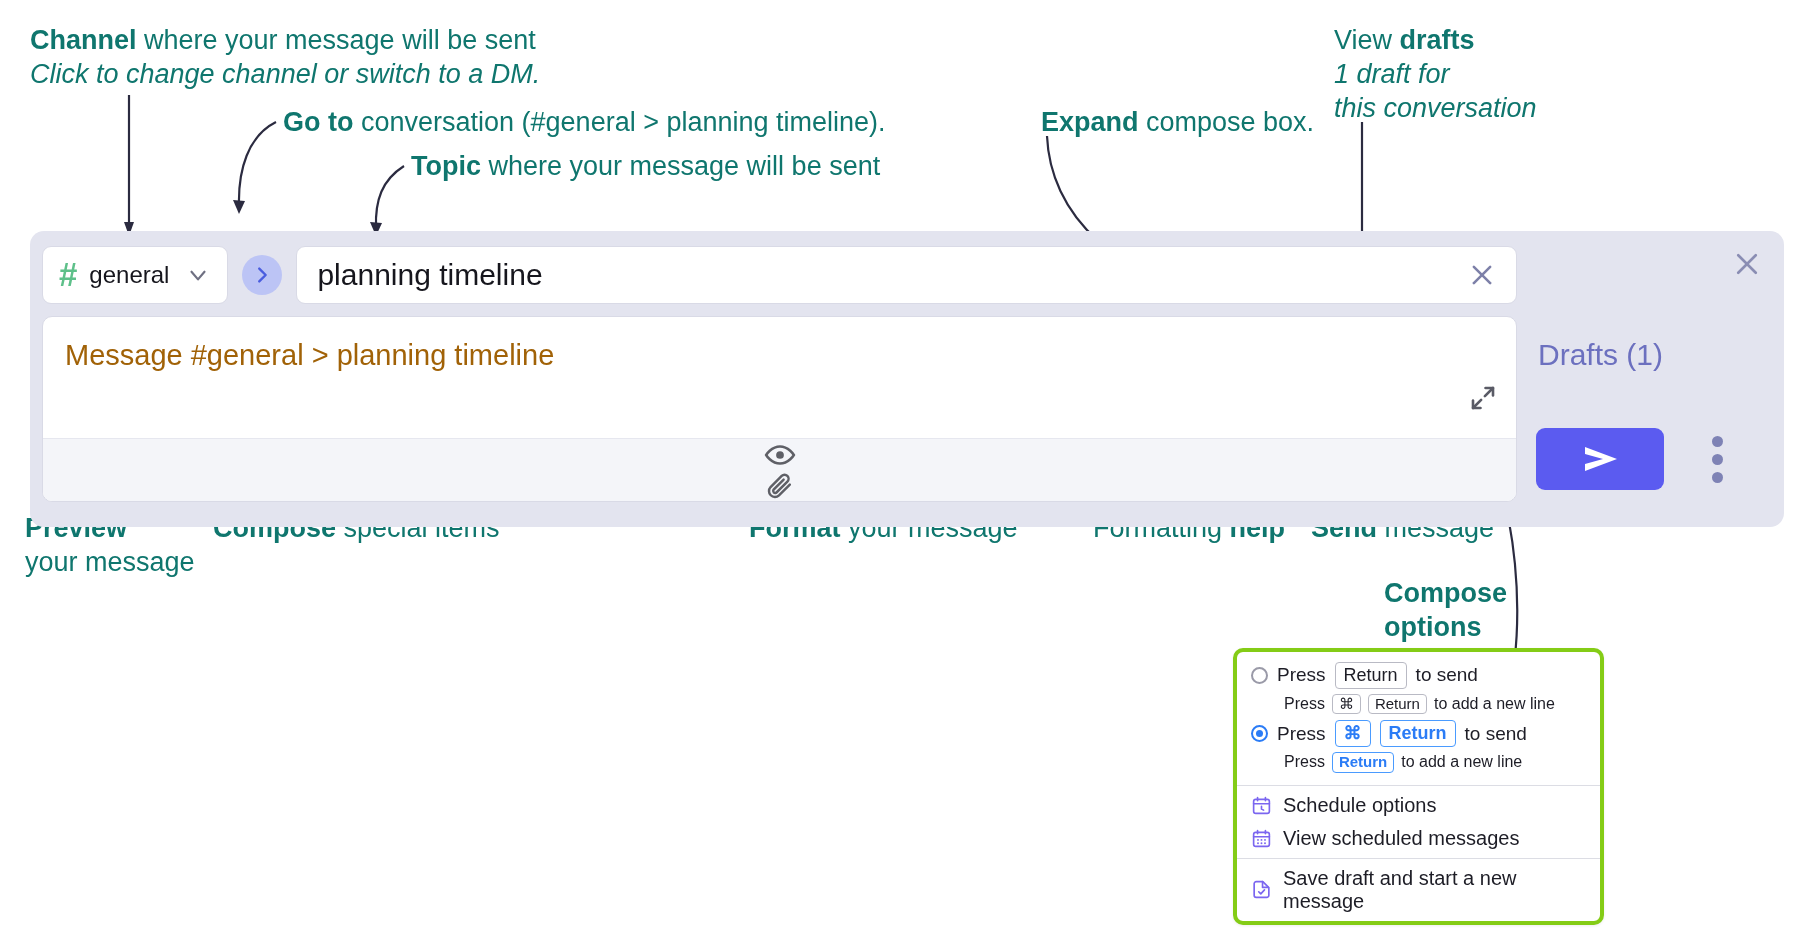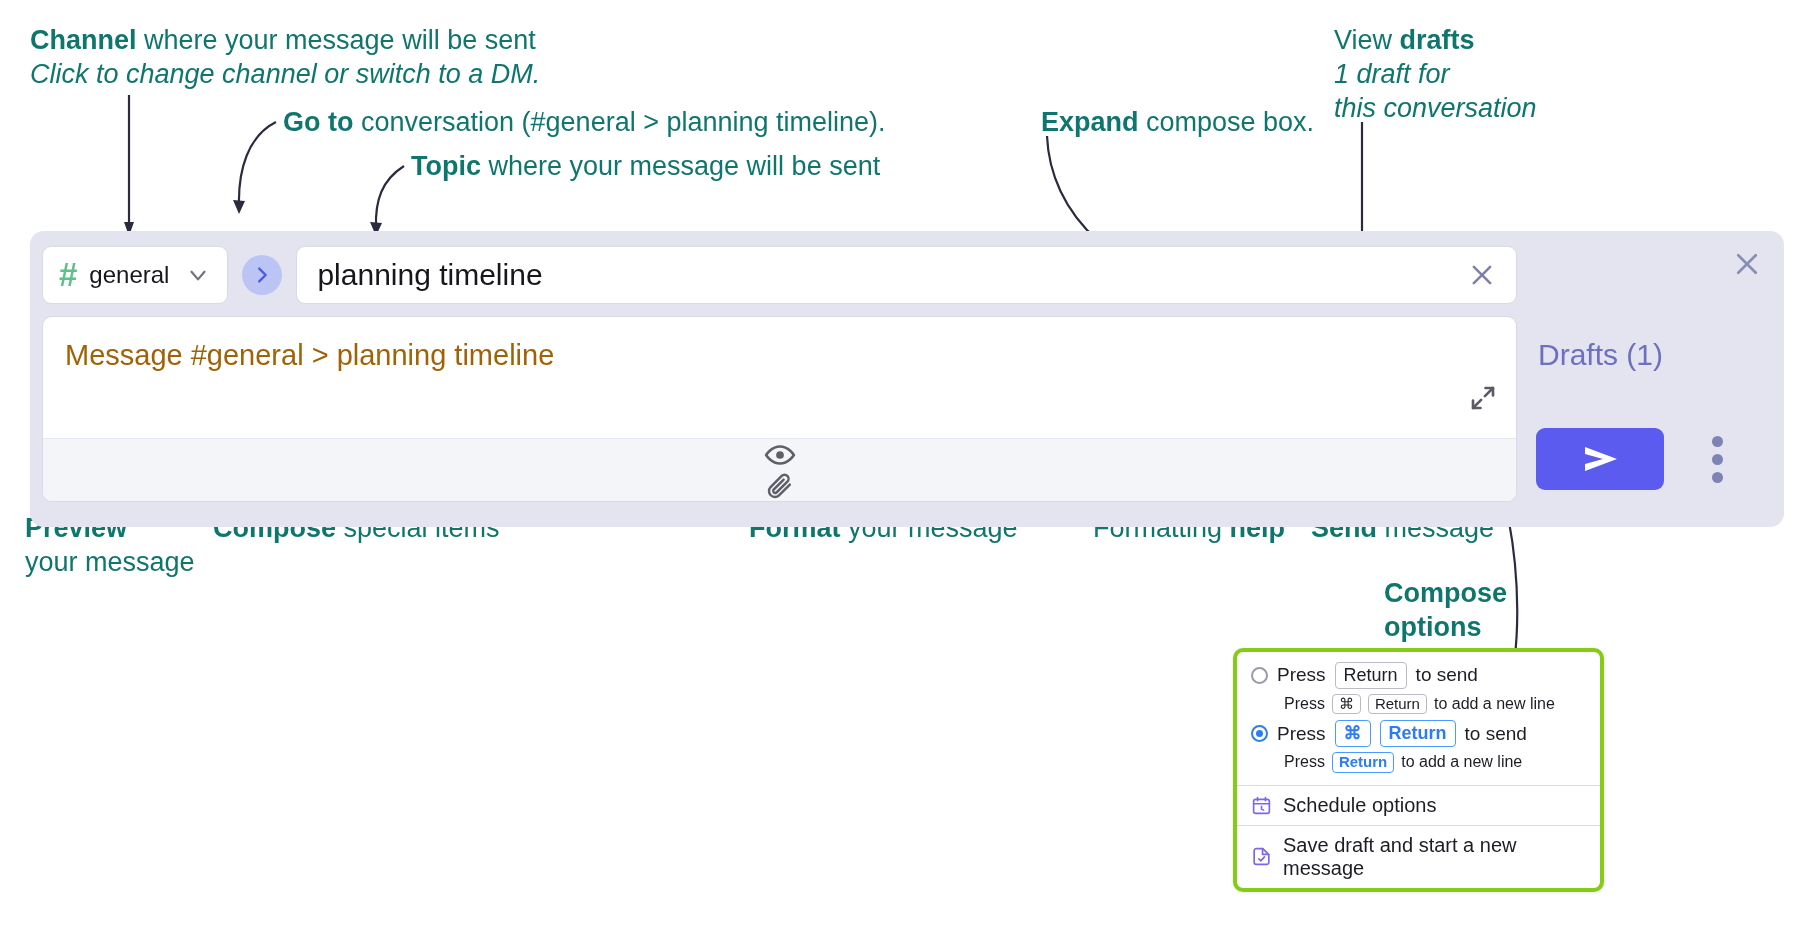--- a/index.html
+++ b/index.html
@@ -456,20 +456,39 @@
           <rect x="3" y="5" width="18" height="16" rx="2.4"></rect>
           <line x1="3" y1="10" x2="21" y2="10"></line>
           <line x1="7.5" y1="3" x2="7.5" y2="6.5"></line>
           <line x1="16.5" y1="3" x2="16.5" y2="6.5"></line>
           <polyline points="12,13 12,16 14.4,17.3"></polyline>
         </svg>
     </span>
     <span>Schedule options</span>
   </div>
 
+  <div class="menu-item" style="padding-top:2px;">
+    <span class="mi-icon">
+      <svg width="21" height="21" viewBox="0 0 24 24" fill="none" stroke="currentColor" stroke-width="1.9" stroke-linecap="round">
+          <rect x="3" y="5" width="18" height="16" rx="2.4"></rect>
+          <line x1="3" y1="10" x2="21" y2="10"></line>
+          <line x1="7.5" y1="3" x2="7.5" y2="6.5"></line>
+          <line x1="16.5" y1="3" x2="16.5" y2="6.5"></line>
+          <g fill="currentColor" stroke="none">
+            <circle cx="8" cy="13.6" r="1.1"></circle>
+            <circle cx="12" cy="13.6" r="1.1"></circle>
+            <circle cx="16" cy="13.6" r="1.1"></circle>
+            <circle cx="8" cy="17.4" r="1.1"></circle>
+            <circle cx="12" cy="17.4" r="1.1"></circle>
+            <circle cx="16" cy="17.4" r="1.1"></circle>
+          </g>
+        </svg>
+    </span>
+    <span>View scheduled messages</span>
+  </div>
 
   <div class="menu-div"></div>
 
   <div class="menu-item">
     <span class="mi-icon">
       <svg width="21" height="21" viewBox="0 0 24 24" fill="none" stroke="currentColor" stroke-width="1.9" stroke-linecap="round" stroke-linejoin="round">
           <path d="M13.5 3H6a2.4 2.4 0 00-2.4 2.4v13.2A2.4 2.4 0 006 21h12a2.4 2.4 0 002.4-2.4V9.9z"></path>
           <polyline points="13.2,3 13.2,9.6 19.8,9.6"></polyline>
           <polyline points="8.8,14.6 11.2,17 15.4,12.4"></polyline>
         </svg>

